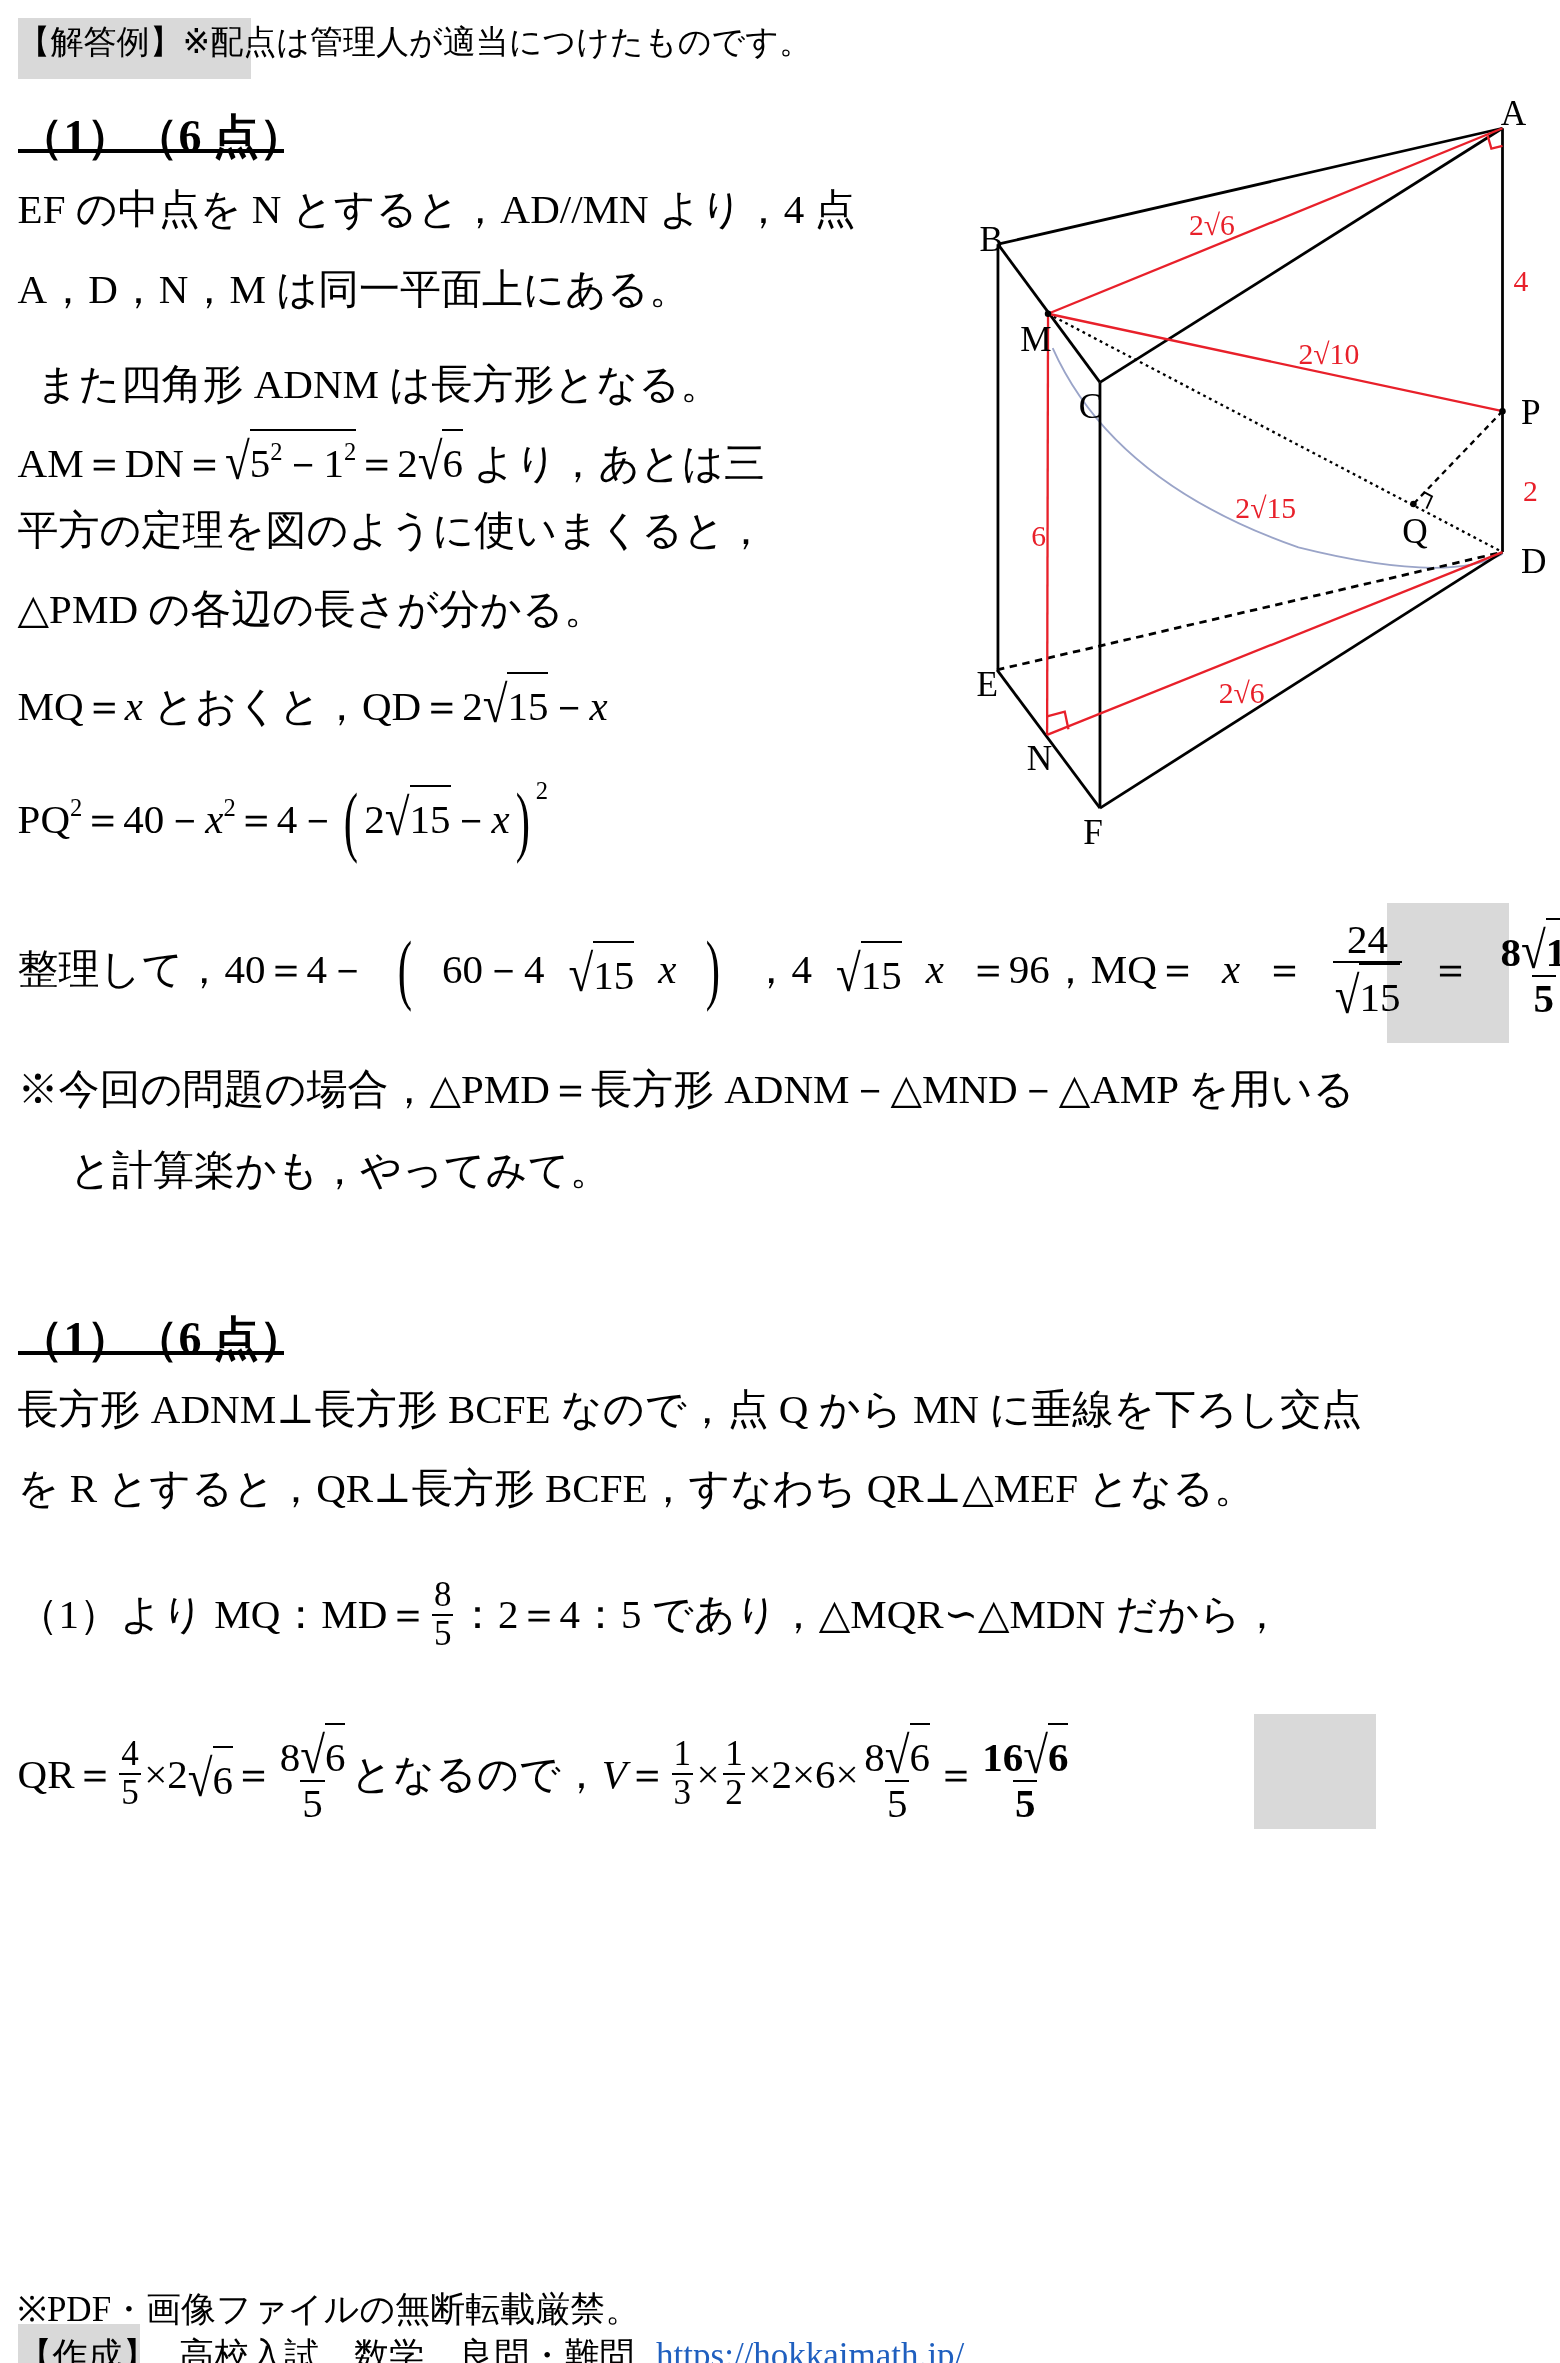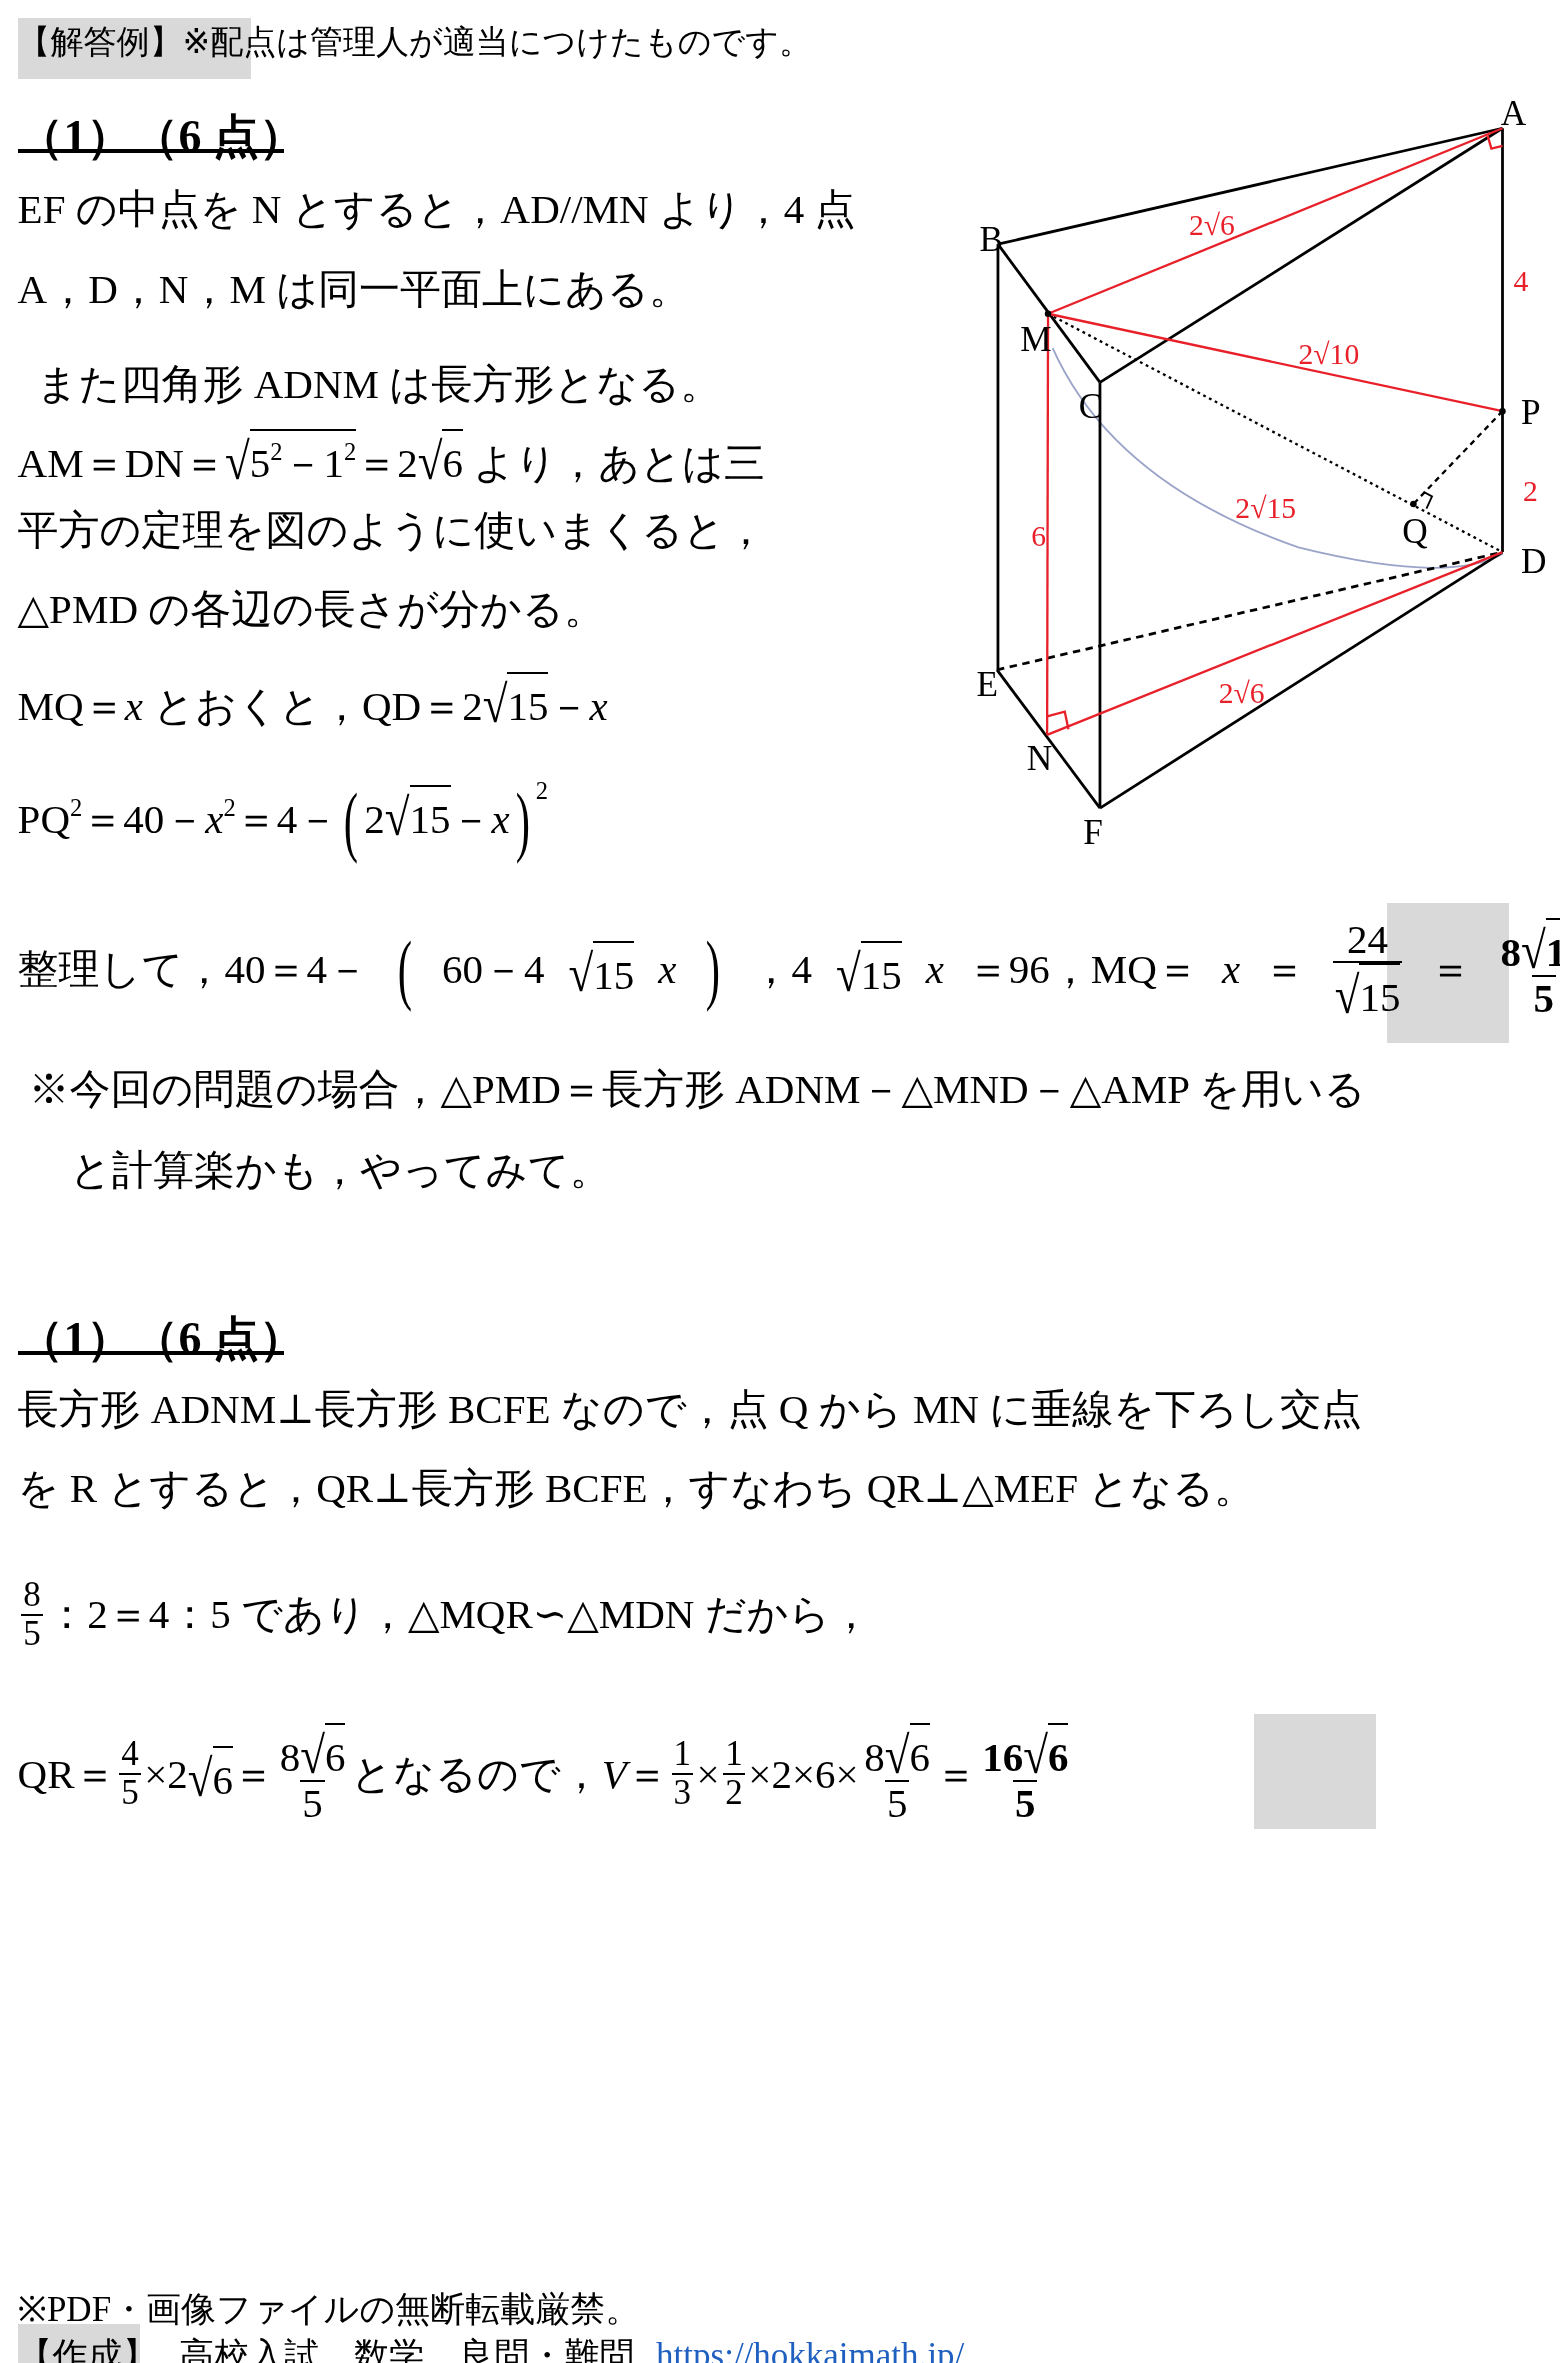--- a/index.html
+++ b/index.html
@@ -78,30 +78,31 @@
       <span class="num">24</span>
       <span class="den"><span class="sqrt"><span class="rad">√</span><span class="ov">15</span></span></span>
     </span>
   <span>＝</span>
   <span class="frac ans">
       <span class="num"><span>8</span><span class="sqrt"><span class="rad">√</span><span class="ov">15</span></span></span>
       <span class="den">5</span>
     </span>
 </div>
 
-<div class="abs txt" style="left:17.6px; top:1069px;margin-left:11px;">※今回の問題の場合，△PMD＝長方形 ADNM－△MND－△AMP を用いる</div>
+<div class="abs txt" style="left:17.6px; top:1069px;">※今回の問題の場合，△PMD＝長方形 ADNM－△MND－△AMP を用いる</div>
 <div class="abs txt" style="left:70px; top:1150px;">と計算楽かも，やってみて。</div>
 
 <div class="abs sec" style="left:17.6px; top:1308px;">（1）（6 点）</div>
 <div class="uline" style="left:17.6px; top:1351px; width:266px;"></div>
 
 <div class="abs txt" style="left:17.6px; top:1389px;">長方形 ADNM⊥長方形 BCFE なので，点 Q から MN に垂線を下ろし交点</div>
 <div class="abs txt" style="left:17.6px; top:1468px;">を R とすると，QR⊥長方形 BCFE，すなわち QR⊥△MEF となる。</div>
 
 <div class="abs txt" style="left:17.6px; top:1568px; display:flex; align-items:center; height:93px;">
+  <span>（1）より MQ：MD＝</span>
   <span class="frac" style="font-size:35px;">
       <span class="num">8</span>
       <span class="den">5</span>
     </span>
   <span>：2＝4：5 であり，△MQR∽△MDN だから，</span>
 </div>
 
 <div class="ans-box" style="left:1254px; top:1714px; width:122px; height:115px;"></div>
 <div class="abs txt" style="left:17.6px; top:1723px; display:flex; align-items:center; height:102px;">
   <span>QR＝</span>

